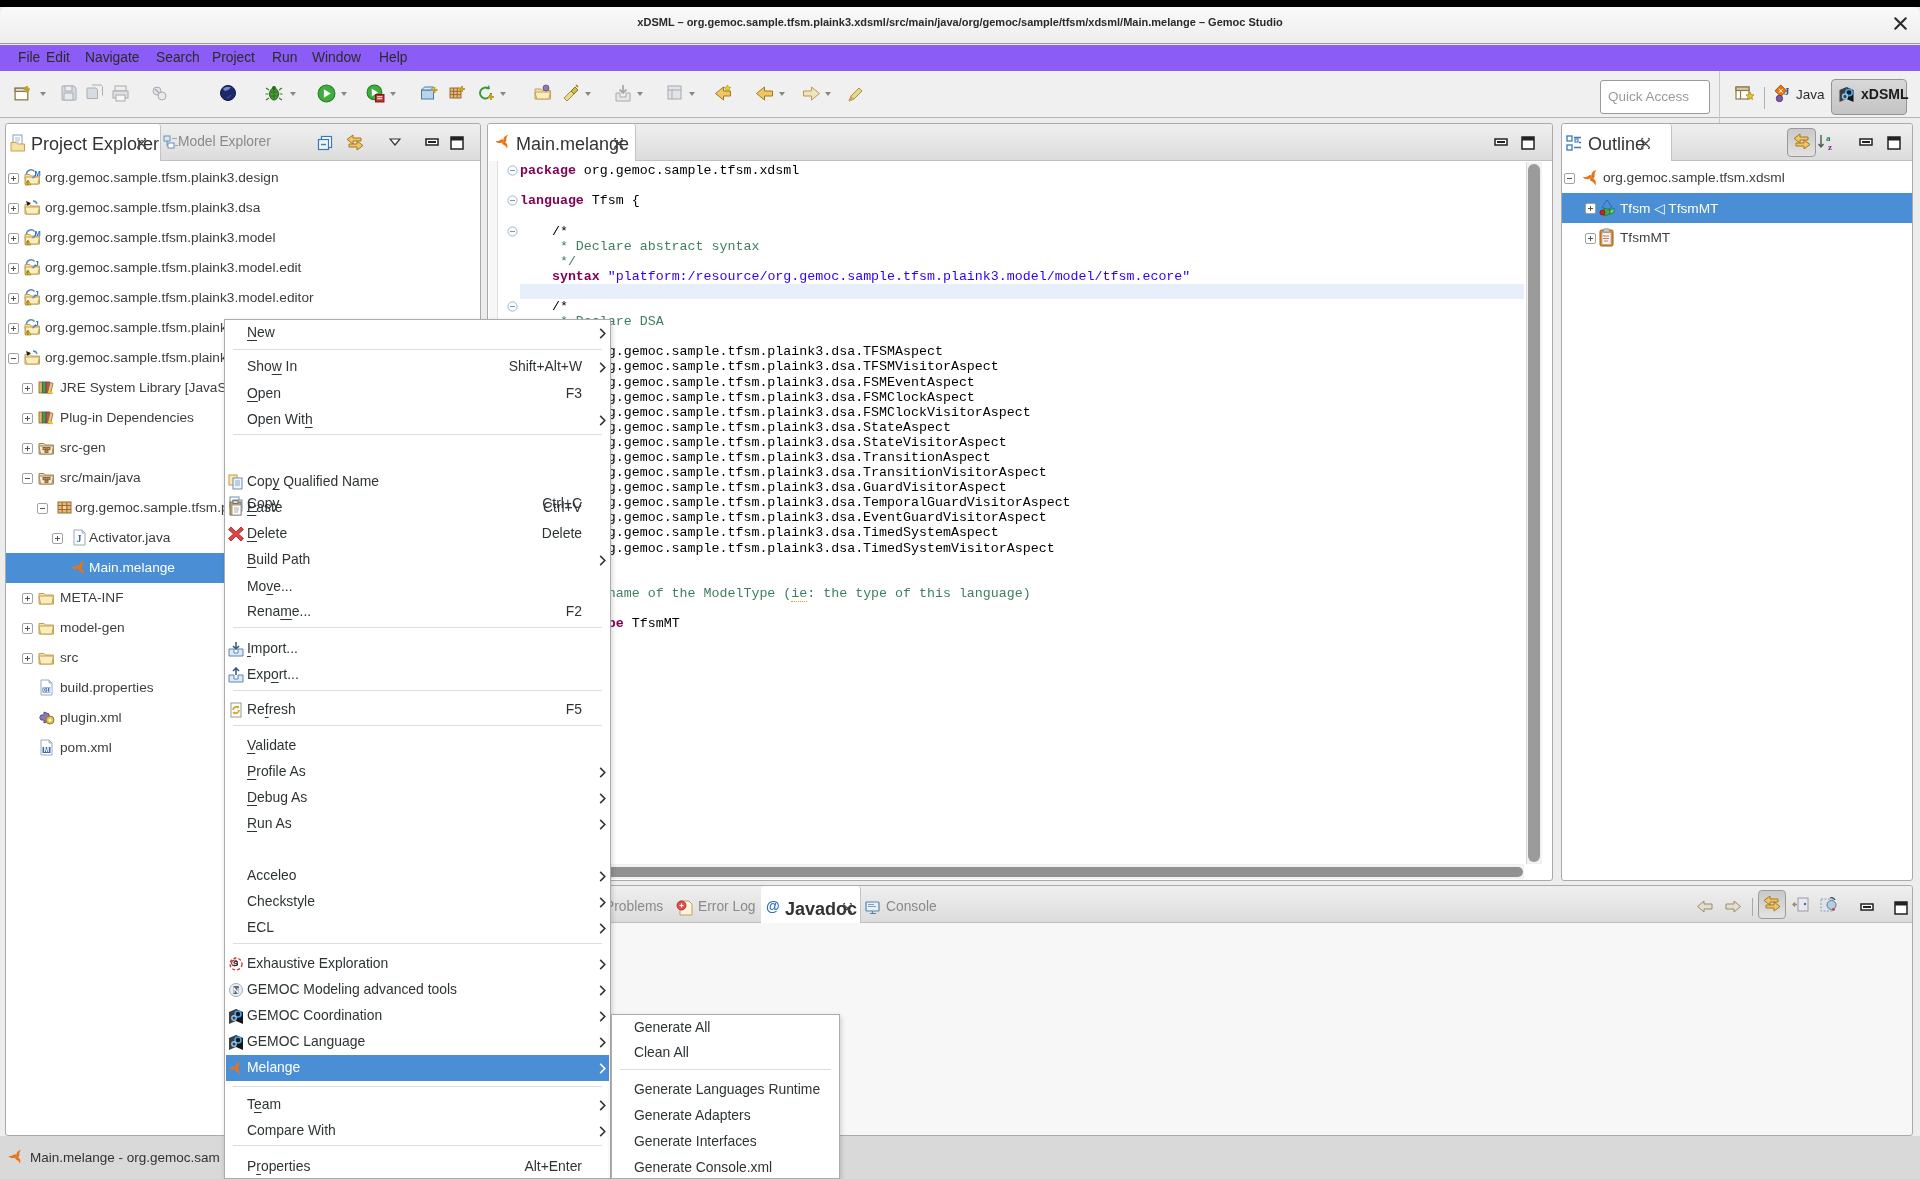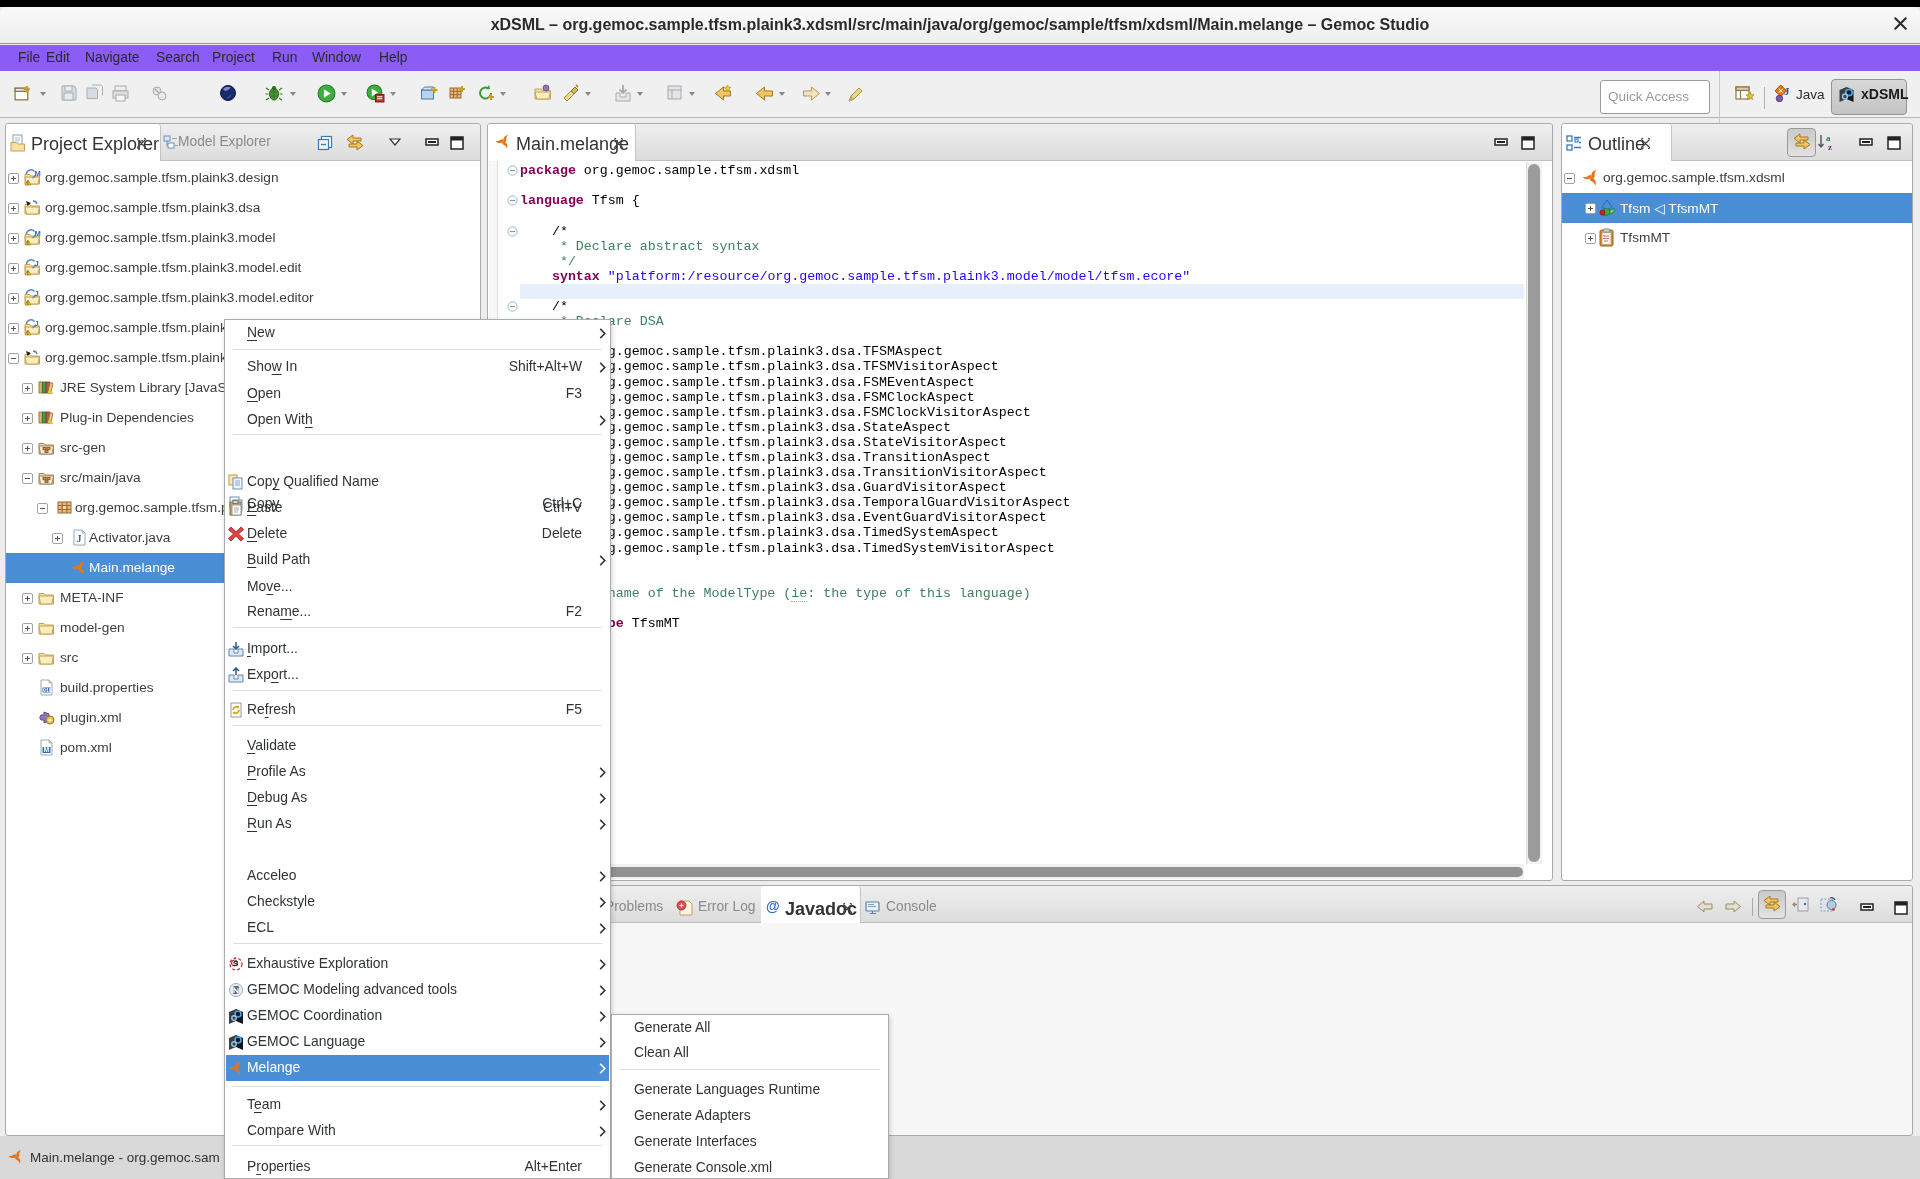--- a/index.html
+++ b/index.html
@@ -3,21 +3,21 @@
 <meta charset="utf-8">
 <style>
 html,body{margin:0;padding:0;width:1920px;height:1179px;overflow:hidden;}
 *{box-sizing:border-box;}
 body{font-family:"Liberation Sans",sans-serif;background:#ededed;position:relative;}
 .abs{position:absolute;}
 
 
 #blackstrip{left:0;top:0;width:1920px;height:7px;background:#000;}
 #titlebar{left:0;top:7px;width:1920px;height:37px;background:linear-gradient(#f9f9f9,#eeeeee);border-bottom:1px solid #989898;border-radius:7px 7px 0 0;}
-#titletext{width:100%;top:16px;text-align:center;font-size:16px;font-weight:bold;color:#2a2a2a;}
+#titletext{width:100%;top:16px;text-align:center;font-size:11px;font-weight:bold;color:#2a2a2a;}
 #closex{right:12px;top:16px;width:15px;height:15px;}
 #menubar{left:0;top:45px;width:1920px;height:26px;background:#8b5cf6;}
 .mitem{position:absolute;top:5px;font-size:13.8px;color:#2b2b2b;}
 #toolbar{left:0;top:71px;width:1920px;height:47px;background:#f0f0f0;border-bottom:1px solid #b4b4b4;}
 .tarr{position:absolute;top:21px;width:0;height:0;border-left:3.5px solid transparent;border-right:3.5px solid transparent;border-top:4px solid #888;}
 #qabox{left:1600px;top:9px;width:110px;height:34px;background:#fff;border:1px solid #9a9a9a;border-radius:3px;color:#9a9a9a;font-size:13.5px;line-height:32px;padding-left:7px;}
 #groupsep{left:1719px;top:0px;width:1px;height:52px;background:#c9c9c9;}
 #psep{left:1764px;top:16px;width:1px;height:22px;background:#b0b0b0;}
 #xdsmlbtn{left:1831px;top:8px;width:76px;height:36px;background:linear-gradient(#d8d8d8,#c3c3c3);border:1px solid #949494;border-radius:4px;}
 
@@ -49,21 +49,21 @@
 
 
 #ctxmenu{left:224px;top:319px;width:387px;height:860px;background:#fff;border:1px solid #ababab;box-shadow:1px 2px 5px rgba(0,0,0,0.18);}
 .mrow{position:absolute;left:1px;right:1px;height:26px;}
 .mtext{position:absolute;left:21px;top:4px;font-size:13.9px;color:#2e3436;}
 .maccel{position:absolute;right:27px;top:4px;font-size:13.9px;color:#2e3436;}
 .msep{position:absolute;left:8px;right:8px;height:1px;background:#dedede;}
 .micon{position:absolute;left:2px;top:5px;width:16px;height:16px;}
 #melrow{background:#4a8fd5;}
 #melrow .mtext{color:#fff;}
-#submenu{left:611px;top:1014px;width:278px;height:165px;background:#fff;border:1px solid #ababab;box-shadow:1px 2px 5px rgba(0,0,0,0.18);}
+#submenu{left:611px;top:1014px;width:229px;height:165px;background:#fff;border:1px solid #ababab;box-shadow:1px 2px 5px rgba(0,0,0,0.18);}
 
 
 #statusbar{left:0;top:1136px;width:1920px;height:43px;background:#d9d9d9;}
 #statustext{left:30px;top:14px;font-size:13.5px;color:#333;}
 
 u{text-decoration:underline;text-decoration-thickness:1px;text-underline-offset:2.5px;}
 </style>
 </head>
 <body>
 <div class="abs" id="blackstrip"></div>

